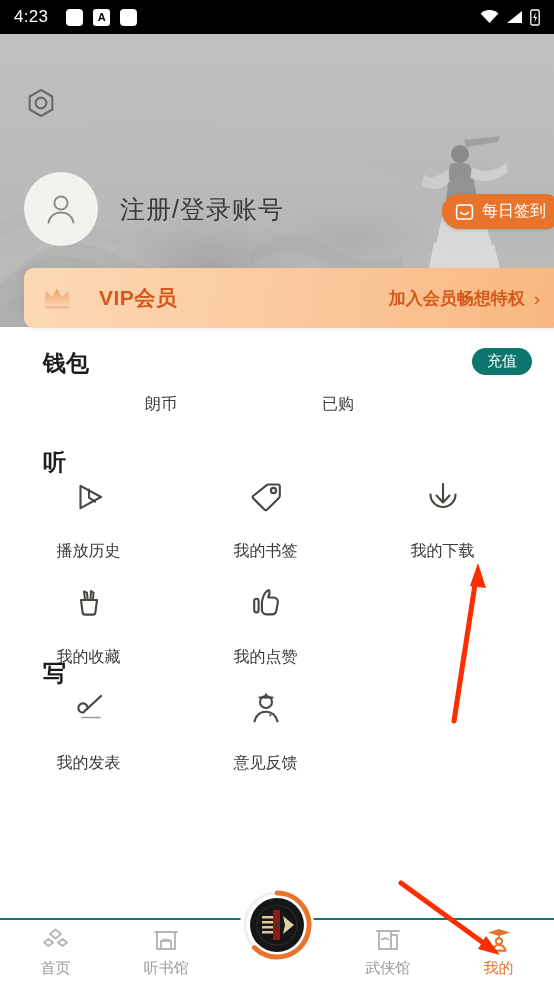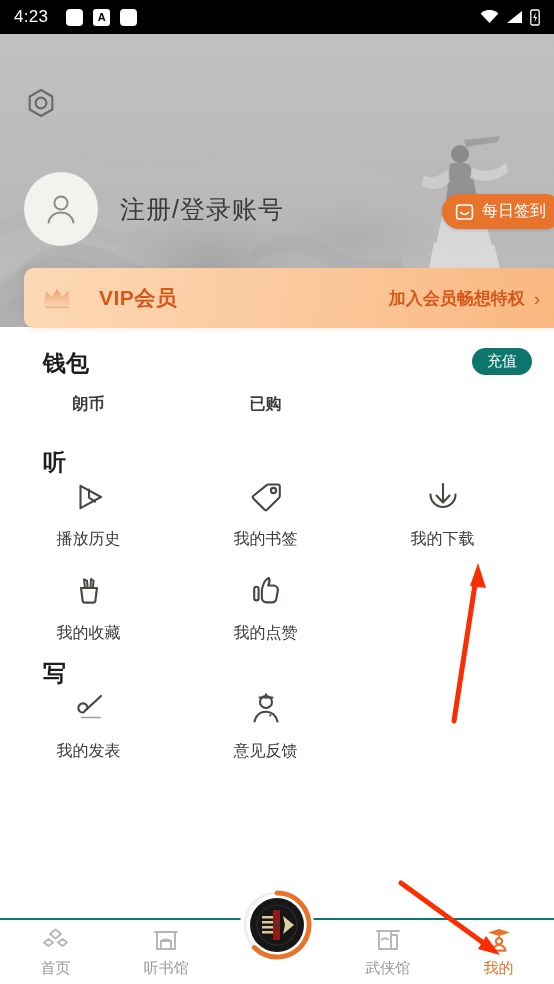--- a/index.html
+++ b/index.html
@@ -103,31 +103,31 @@
   .recharge-btn {
     position:absolute; right:22px; top:348px;
     background:#0f766e; color:#fff; border-radius:16px;
     height:27px; padding:0 15px;
     display:flex; align-items:center; justify-content:center;
     font-size:15px; cursor:pointer;
   }
 
   
   .wallet-row { position:absolute; left:0; top:394px; width:554px; display:flex; }
-  .wallet-cell { width:177px; text-align:center; cursor:pointer;font-weight:bold; }
+  .wallet-cell { width:177px; text-align:right; cursor:pointer; }
   .wallet-cell:nth-child(3) { opacity:0; pointer-events:none; }
   .wallet-label { font-size:16px; color:#3b3b3b; }
 
   
   .grid { position:absolute; left:0; width:554px; display:flex; flex-wrap:wrap; }
   .grid-listen { top:478px; }
   .grid-write  { top:690px; }
   .cell {
     width:177px; display:flex; flex-direction:column; align-items:center;
-    margin-bottom:22px; cursor:pointer;
+    margin-bottom:22px; cursor:pointer;gap:12px;
   }
   .cell-icon { height:38px; display:flex; align-items:center; justify-content:center; }
   .cell-label { margin-top:13px; font-size:16px; color:#3b3b3b; }
 
   
   .bottom-nav {
     position:absolute; left:0; bottom:0; width:554px; height:66px;
     background:#fff; border-top:2px solid #0f766e;
     display:flex; align-items:center;
   }

